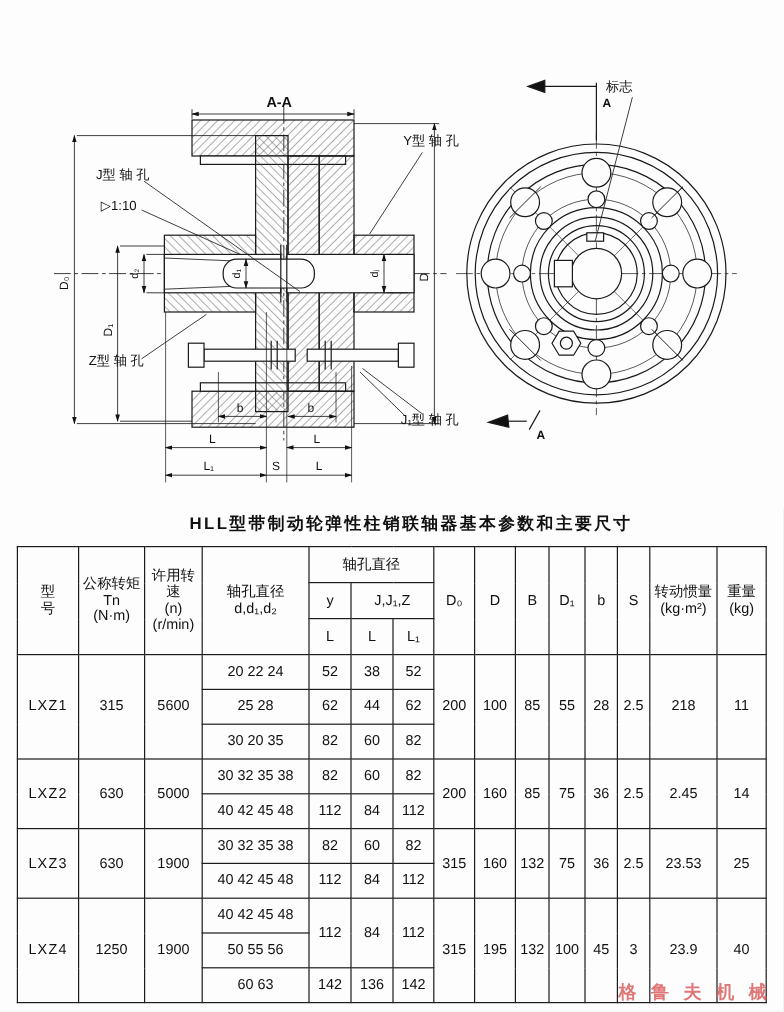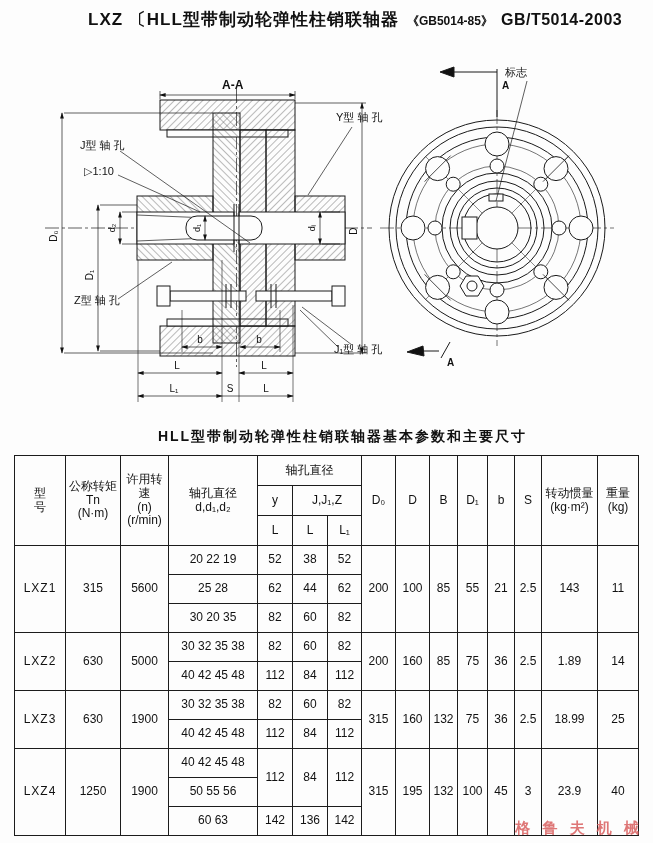--- a/index.html
+++ b/index.html
@@ -28,25 +28,20 @@
   
   .watermark{position:absolute;right:10px;bottom:6px;text-align:center;color:#d95f5f;opacity:0.85;line-height:1.2;}
   .wm1{font-size:15px;font-weight:bold;letter-spacing:4px;}
   .wm2{font-size:15px;font-weight:bold;}
 </style>
 </head>
 <body>
 
 <div class="page">
 
-  <div class="title-row">
-    <span class="title-main">LXZ 〔HLL型带制动轮弹性柱销联轴器</span>
-    <span class="title-old">《GB5014-85》</span>
-    <span class="title-new">GB/T5014-2003</span>
-  </div>
 
   <svg class="drawing" width="653" height="370" viewBox="0 0 653 370">
     <defs>
       <pattern id="h1" width="5" height="5" patternUnits="userSpaceOnUse" patternTransform="rotate(45)">
         <line x1="0" y1="0" x2="0" y2="5" stroke="#555" stroke-width="0.8"></line>
       </pattern>
       <pattern id="h2" width="5" height="5" patternUnits="userSpaceOnUse" patternTransform="rotate(-45)">
         <line x1="0" y1="0" x2="0" y2="5" stroke="#555" stroke-width="0.8"></line>
       </pattern>
       <marker id="arrS" markerWidth="9" markerHeight="7" refX="1" refY="3.5" orient="auto">
@@ -306,31 +301,31 @@
         <th>L</th>
         <th>L₁</th>
       </tr>
     </thead>
     <tbody>
 
       <tr>
         <td rowspan="3" class="model">LXZ1</td>
         <td rowspan="3" class="num">315</td>
         <td rowspan="3" class="num">5600</td>
-        <td class="num">20 22 19</td>
+        <td class="num">20 22 24</td>
         <td class="num">52</td>
         <td class="num">38</td>
         <td class="num">52</td>
         <td rowspan="3" class="num">200</td>
         <td rowspan="3" class="num">100</td>
         <td rowspan="3" class="num">85</td>
         <td rowspan="3" class="num">55</td>
-        <td rowspan="3" class="num">21</td>
+        <td rowspan="3" class="num">28</td>
         <td rowspan="3" class="num">2.5</td>
-        <td rowspan="3" class="num">143</td>
+        <td rowspan="3" class="num">218</td>
         <td rowspan="3" class="num">11</td>
       </tr>
       <tr>
         <td class="num">25 28</td>
         <td class="num">62</td>
         <td class="num">44</td>
         <td class="num">62</td>
       </tr>
       <tr>
         <td class="num">30 20 35</td>
@@ -346,21 +341,21 @@
         <td class="num">30 32 35 38</td>
         <td class="num">82</td>
         <td class="num">60</td>
         <td class="num">82</td>
         <td rowspan="2" class="num">200</td>
         <td rowspan="2" class="num">160</td>
         <td rowspan="2" class="num">85</td>
         <td rowspan="2" class="num">75</td>
         <td rowspan="2" class="num">36</td>
         <td rowspan="2" class="num">2.5</td>
-        <td rowspan="2" class="num">1.89</td>
+        <td rowspan="2" class="num">2.45</td>
         <td rowspan="2" class="num">14</td>
       </tr>
       <tr>
         <td class="num">40 42 45 48</td>
         <td class="num">112</td>
         <td class="num">84</td>
         <td class="num">112</td>
       </tr>
 
       <tr>
@@ -370,21 +365,21 @@
         <td class="num">30 32 35 38</td>
         <td class="num">82</td>
         <td class="num">60</td>
         <td class="num">82</td>
         <td rowspan="2" class="num">315</td>
         <td rowspan="2" class="num">160</td>
         <td rowspan="2" class="num">132</td>
         <td rowspan="2" class="num">75</td>
         <td rowspan="2" class="num">36</td>
         <td rowspan="2" class="num">2.5</td>
-        <td rowspan="2" class="num">18.99</td>
+        <td rowspan="2" class="num">23.53</td>
         <td rowspan="2" class="num">25</td>
       </tr>
       <tr>
         <td class="num">40 42 45 48</td>
         <td class="num">112</td>
         <td class="num">84</td>
         <td class="num">112</td>
       </tr>
 
       <tr>

